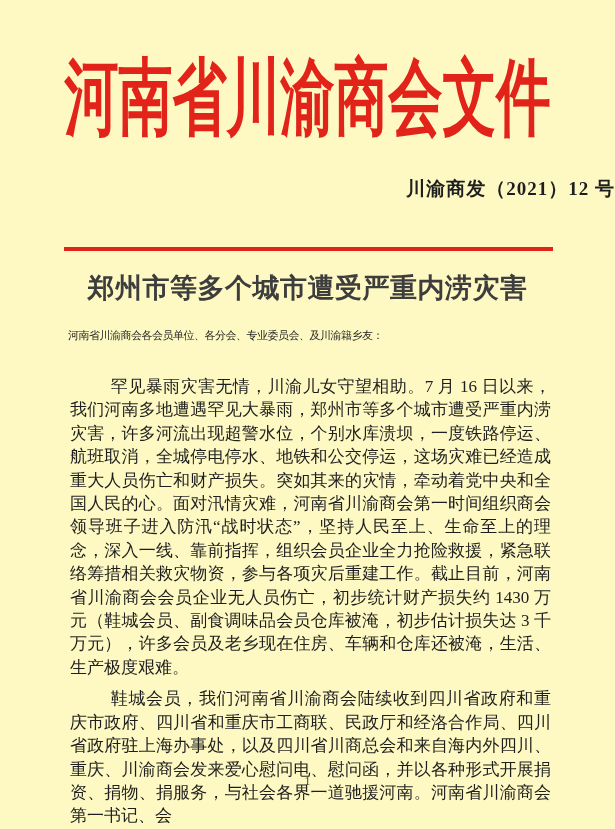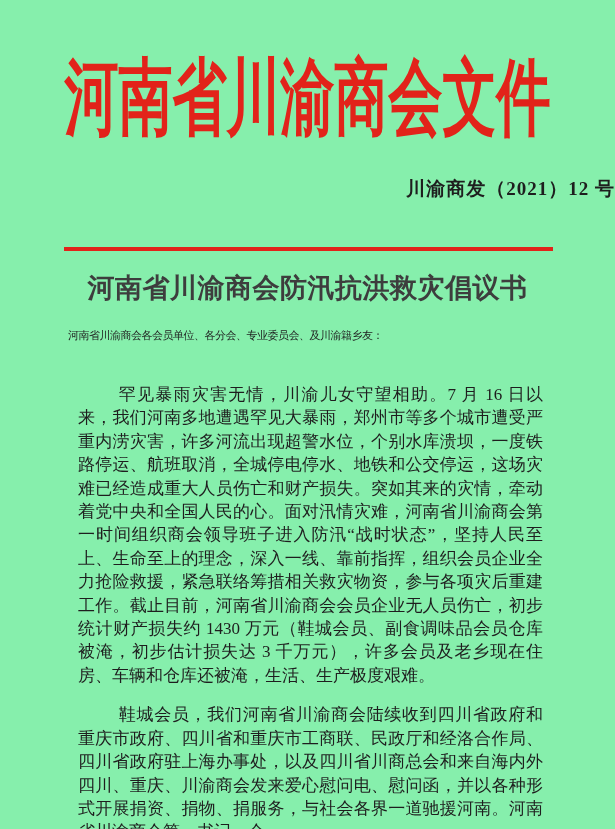--- a/index.html
+++ b/index.html
@@ -5,21 +5,21 @@
   html, body {
     margin: 0;
     padding: 0;
     background: #ffffff;
     font-family: "Liberation Serif", "DejaVu Serif", serif;
   }
   .page {
     position: relative;
     width: 615px;
     height: 829px;
-    background: #86efac;
+    background: #fef9c3;
     overflow: hidden;
     margin: 0 auto;
   }
   
   .red-title {
     position: absolute;
     top: 55px;
     left: 0;
     width: 615px;
     text-align: center;
@@ -83,21 +83,21 @@
     position: absolute;
     top: 367px;
     left: 62px;
     width: 497px;
     font-size: 17px;
     line-height: 23.4px;
     text-align: justify;
     color: var(--body_text, #1e1e1e);
   }
   .body-text p {
-    margin: 16px;
+    margin: 8px;
     text-indent: 2.4em;
   }
   
   .page-number {
     position: absolute;
     top: 774px;
     left: 0;
     width: 615px;
     text-align: center;
     font-size: 12px;
@@ -108,21 +108,21 @@
 <body>
 
 <div class="page">
 
   <div class="red-title">河南省川渝商会文件</div>
 
   <div class="doc-number">川渝商发（2021）12 号</div>
 
   <div class="red-divider"></div>
 
-  <div class="doc-title">河南省川渝商会防汛抗洪救灾倡议书</div>
+  <div class="doc-title">郑州市等多个城市遭受严重内涝灾害</div>
 
   <div class="salutation">河南省川渝商会各会员单位、各分会、专业委员会、及川渝籍乡友：</div>
 
   <div class="body-text">
     <p>罕见暴雨灾害无情，川渝儿女守望相助。7 月 16 日以来，我们河南多地遭遇罕见大暴雨，郑州市等多个城市遭受严重内涝灾害，许多河流出现超警水位，个别水库溃坝，一度铁路停运、航班取消，全城停电停水、地铁和公交停运，这场灾难已经造成重大人员伤亡和财产损失。突如其来的灾情，牵动着党中央和全国人民的心。面对汛情灾难，河南省川渝商会第一时间组织商会领导班子进入防汛“战时状态”，坚持人民至上、生命至上的理念，深入一线、靠前指挥，组织会员企业全力抢险救援，紧急联络筹措相关救灾物资，参与各项灾后重建工作。截止目前，河南省川渝商会会员企业无人员伤亡，初步统计财产损失约 1430 万元（鞋城会员、副食调味品会员仓库被淹，初步估计损失达 3 千万元），许多会员及老乡现在住房、车辆和仓库还被淹，生活、生产极度艰难。</p>
     <p>鞋城会员，我们河南省川渝商会陆续收到四川省政府和重庆市政府、四川省和重庆市工商联、民政厅和经洛合作局、四川省政府驻上海办事处，以及四川省川商总会和来自海内外四川、重庆、川渝商会发来爱心慰问电、慰问函，并以各种形式开展捐资、捐物、捐服务，与社会各界一道驰援河南。河南省川渝商会第一书记、会</p>
   </div>
 
   <div class="page-number">1</div>
 

